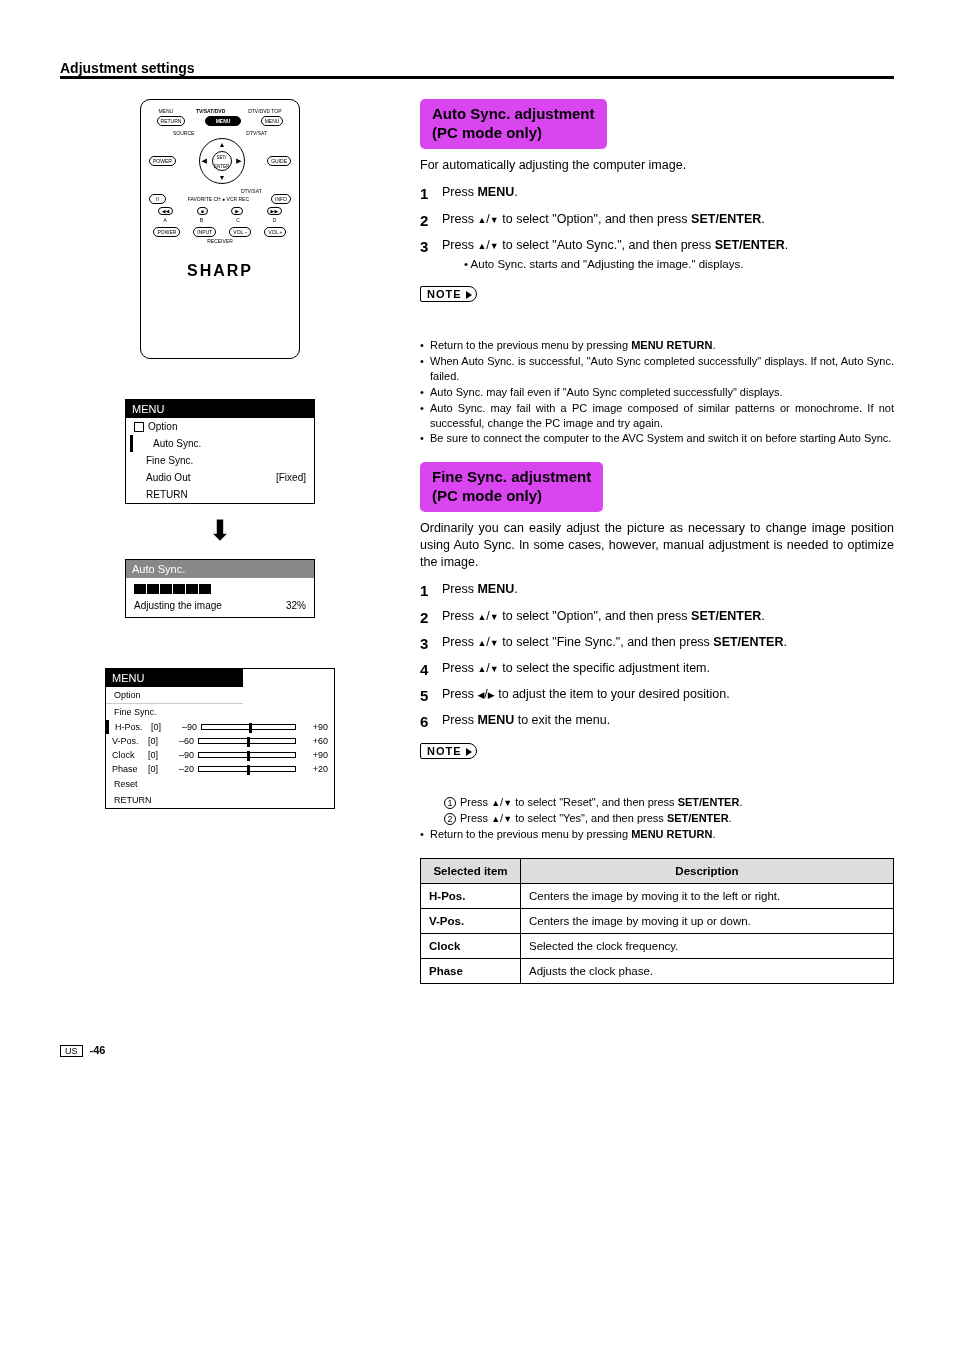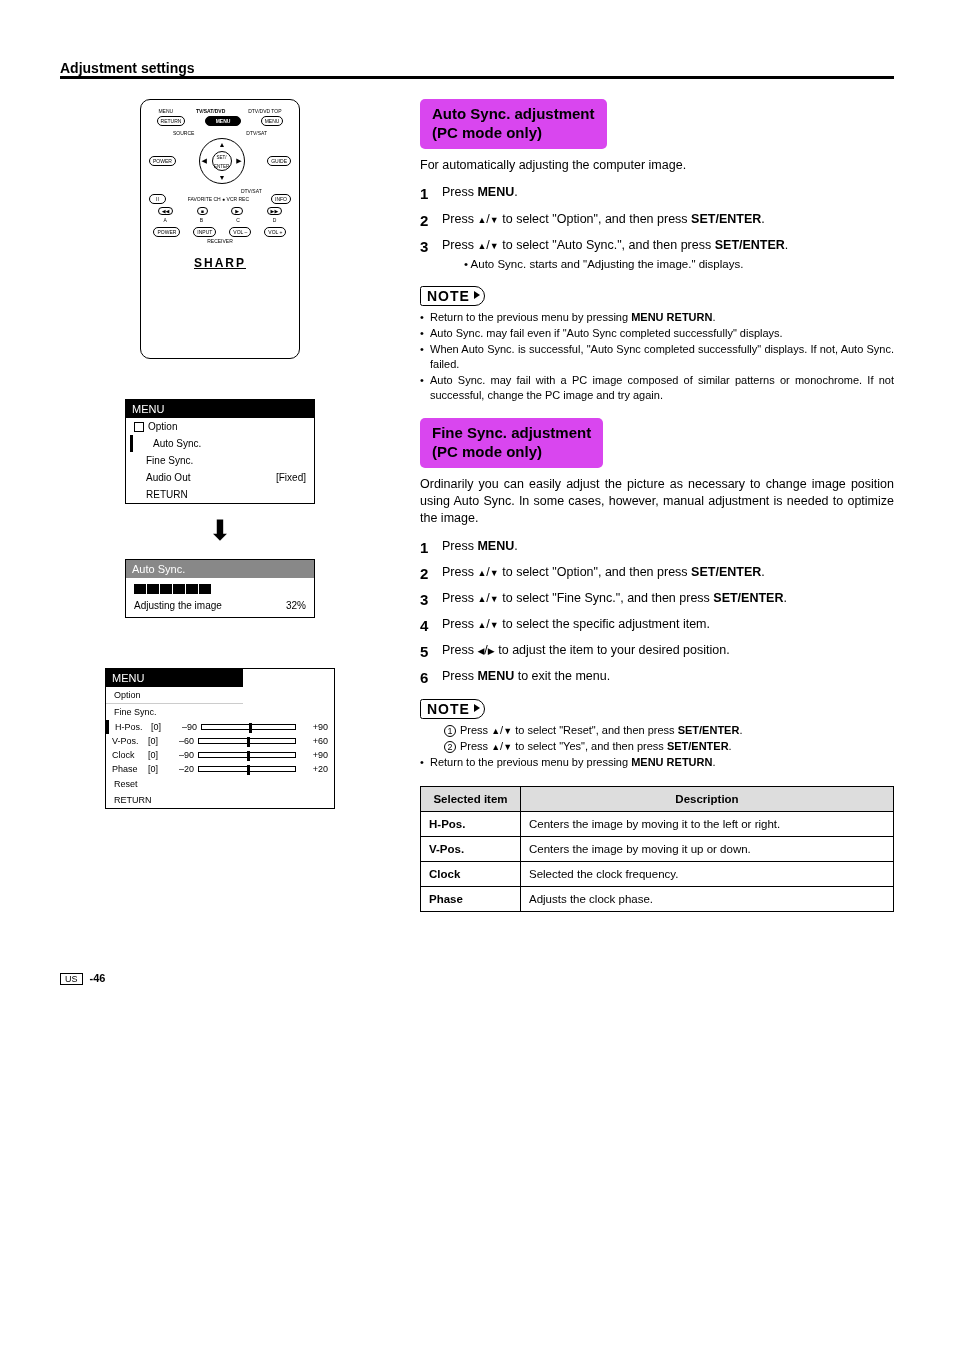--- a/index.html
+++ b/index.html
@@ -31,21 +31,21 @@
     position: relative;
     font-size: 5px;
     padding: 6px;
     text-align: center;
   }
   .remote .rowlbl { display:flex; justify-content:space-around; margin-top:2px;}
   .remote .rbtn { border:1px solid #000; border-radius:8px; padding:1px 3px; display:inline-block; font-size:5px;}
   .remote .circle { width:46px; height:46px; border:1px solid #000; border-radius:50%; margin:2px auto; position:relative;}
   .remote .circle .inner{ width:20px;height:20px;border:1px solid #000;border-radius:50%; position:absolute; top:12px; left:12px; font-size:4.5px; line-height:9px; padding-top:1px;}
   .remote .tri{ position:absolute; font-size:7px;}
-  .remote .brand { font-weight:bold; font-size:12px; letter-spacing:2px; margin-top:12px;text-decoration:underline;}
+  .remote .brand { font-weight:bold; font-size:16px; letter-spacing:2px; margin-top:18px;}
   .remote .row2 { display:flex; justify-content:space-between; align-items:center; padding:0 2px;}
   .remote .pill{border:1px solid #000;border-radius:6px;padding:0 3px;font-size:5px;}
 
   
   .osd {
     width: 190px;
     border: 1px solid #000;
     margin: 0 auto 10px auto;
     font-size: 10px;
   }
@@ -88,23 +88,23 @@
     line-height: 1.25;
   }
   .intro { font-size: 12.5px; margin-bottom: 10px; line-height:1.35; text-align:justify;}
   ol.steps { list-style:none; counter-reset: step; margin-bottom:10px;}
   ol.steps > li { counter-increment: step; position:relative; padding-left:22px; margin-bottom:8px; font-size:12.5px; line-height:1.45;}
   ol.steps > li::before { content: counter(step); position:absolute; left:0; top:0; font-weight:bold; font-size:15px;}
   .bold{font-weight:bold;}
   .sub-bullet{ font-size:11.5px; margin-left:22px; margin-top:2px;}
   .sub-bullet::before{content:"• "; }
 
-  .note-label { display:inline-block; border:1px solid #000; border-radius:3px 12px 12px 3px; padding:1px 14px 1px 6px; font-size:14px; font-weight:bold; letter-spacing:1px; margin-top:4px; margin-bottom:4px; position:relative;}
+  .note-label { display:inline-block; border:1px solid #000; border-radius:3px 12px 12px 3px; padding:1px 14px 1px 6px; font-size:11px; font-weight:bold; letter-spacing:1px; margin-top:4px; margin-bottom:4px; position:relative;}
   .note-label::after{content:""; position:absolute; right:4px; top:4px; width:0;height:0;border-top:4px solid transparent;border-bottom:4px solid transparent;border-left:6px solid #000;}
-  ul.notes{ list-style:none; font-size:11px; line-height:1.35; margin-bottom:16px;}
+  ul.notes{ list-style:none; font-size:11px; line-height:1.35; margin-bottom:16px;margin-top:32px;}
   ul.notes > li{ padding-left:10px; position:relative; text-align:justify; margin-bottom:1px;}
   ul.notes > li::before{content:"•"; position:absolute; left:0;}
   .notes .subnum{ padding-left:24px;}
   .notes .subnum::before{content:"";}
   .circnum{display:inline-block;border:1px solid #000;border-radius:50%;width:12px;height:12px;line-height:11px;text-align:center;font-size:9px;margin-right:4px;}
 
   .tri-up::before{content:"▲";font-size:9px;}
   .tri-down::before{content:"▼";font-size:9px;}
   .tri-left::before{content:"◀";font-size:9px;}
   .tri-right::before{content:"▶";font-size:9px;}
@@ -284,23 +284,24 @@
       <li><span>Press </span><span class="bold">MENU</span><span>.</span></li>
       <li><span>Press </span><span class="tri-up"></span>/<span class="tri-down"></span><span> to select "Option", and then press </span><span class="bold">SET/ENTER</span><span>.</span></li>
       <li><span>Press </span><span class="tri-up"></span>/<span class="tri-down"></span><span> to select "Auto Sync.", and then press </span><span class="bold">SET/ENTER</span><span>.</span>
         <div class="sub-bullet">Auto Sync. starts and "Adjusting the image." displays.</div>
       </li>
     </ol>
 
     <div class="note-label">NOTE</div>
     <ul class="notes">
       <li><span>Return to the previous menu by pressing </span><span class="bold">MENU RETURN</span><span>.</span></li>
+      <li>When Auto Sync. is successful, "Auto Sync completed successfully" displays. If not, Auto Sync. failed.</li>
       <li>Auto Sync. may fail even if "Auto Sync completed successfully" displays.</li>
-      <li>When Auto Sync. is successful, "Auto Sync completed successfully" displays. If not, Auto Sync. failed.</li>
       <li>Auto Sync. may fail with a PC image composed of similar patterns or monochrome. If not successful, change the PC image and try again.</li>
+      <li>Be sure to connect the computer to the AVC System and switch it on before starting Auto Sync.</li>
     </ul>
 
     <div class="section-head">
       <span>Fine Sync. adjustment</span><br><span>(PC mode only)</span>
     </div>
     <div class="intro">Ordinarily you can easily adjust the picture as necessary to change image position using Auto Sync. In some cases, however, manual adjustment is needed to optimize the image.</div>
 
     <ol class="steps">
       <li><span>Press </span><span class="bold">MENU</span><span>.</span></li>
       <li><span>Press </span><span class="tri-up"></span>/<span class="tri-down"></span><span> to select "Option", and then press </span><span class="bold">SET/ENTER</span><span>.</span></li>

